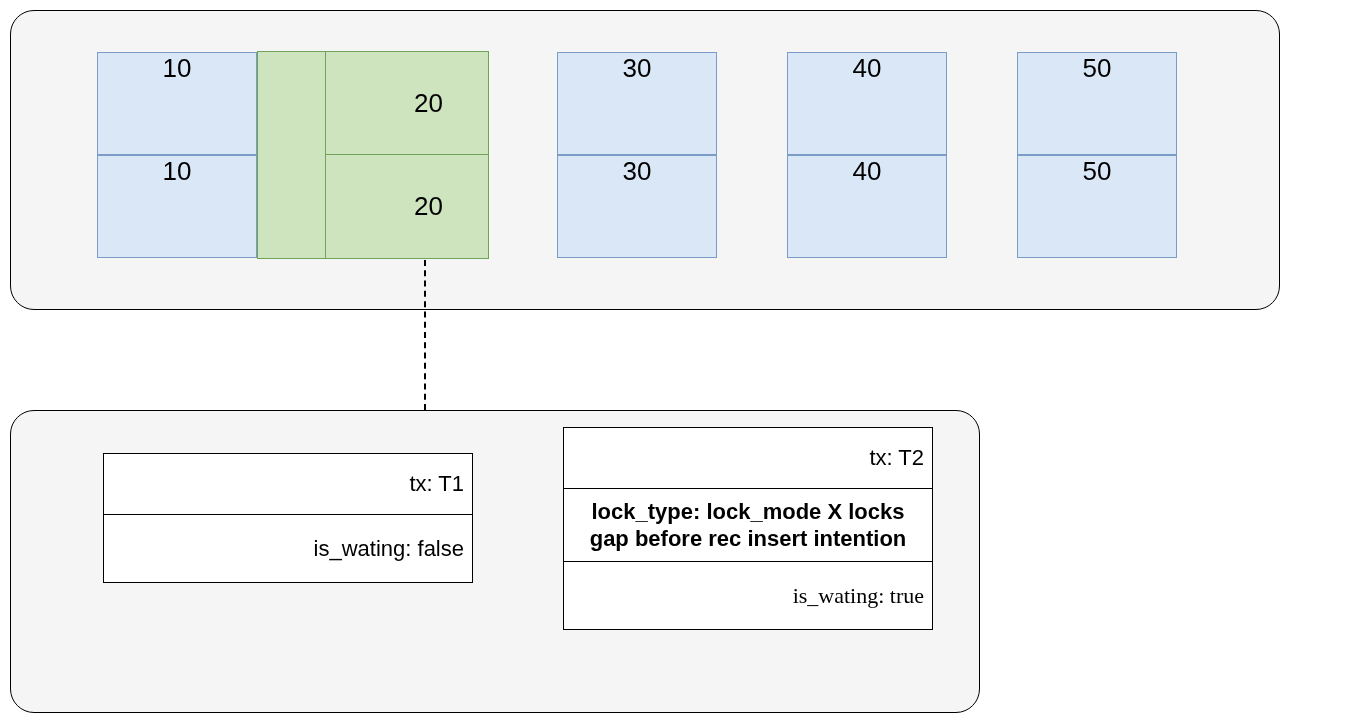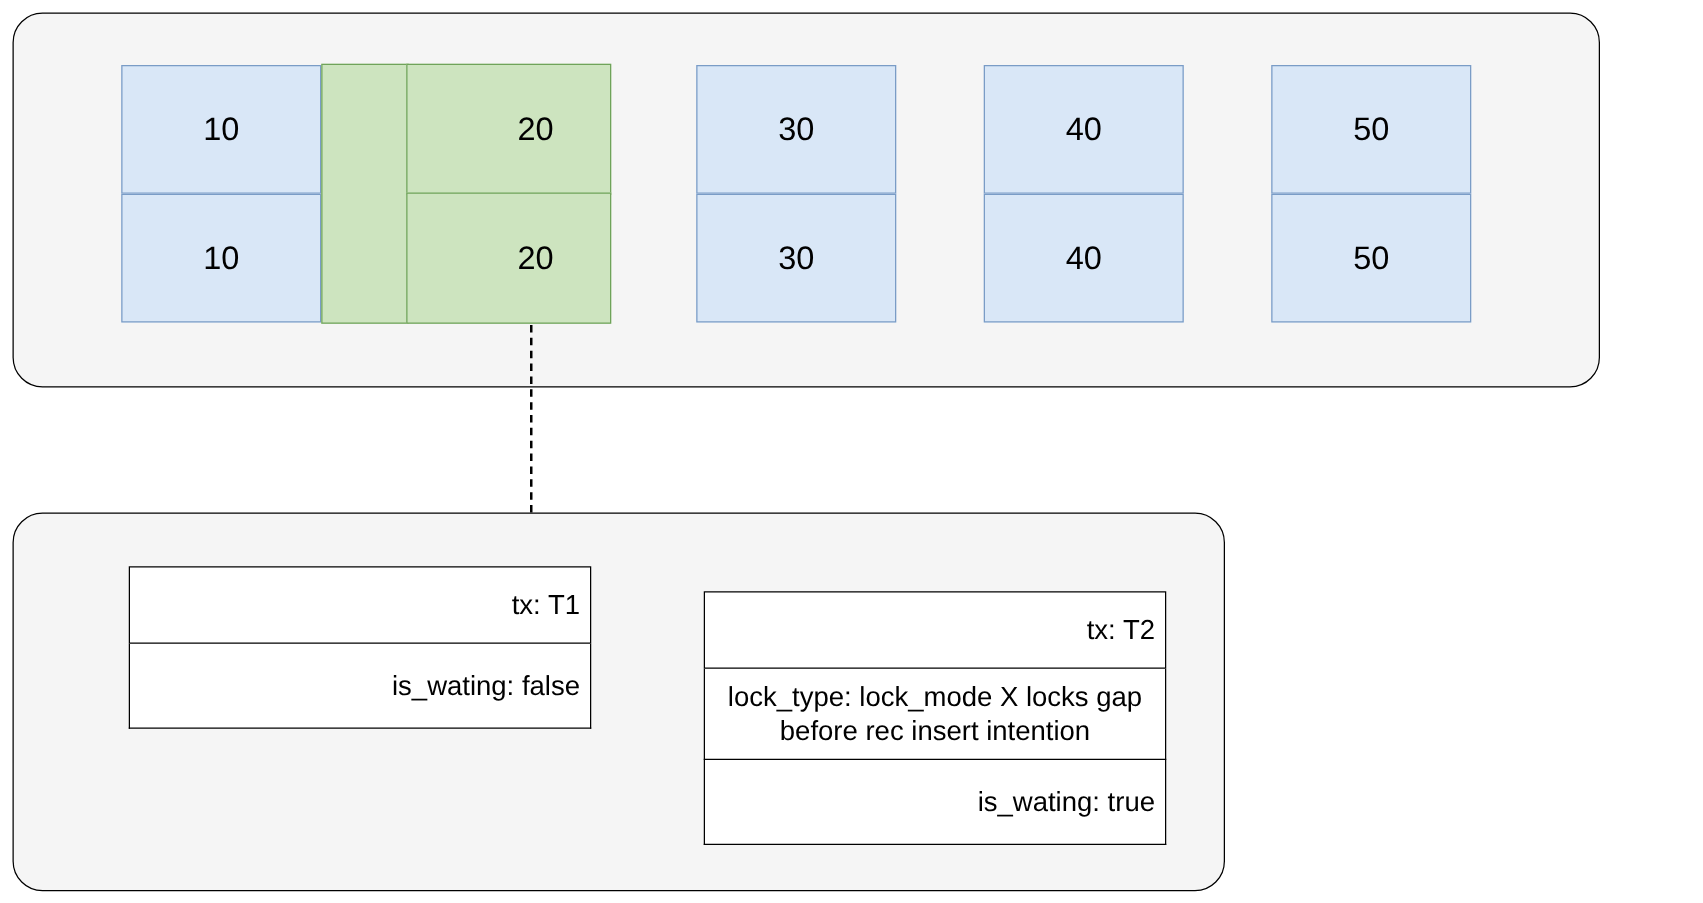--- a/index.html
+++ b/index.html
@@ -20,21 +20,20 @@
     border-radius: 24px;
     background: #f5f5f5;
   }
   .record-box {
     position: absolute;
     border: 1.5px solid #7a9cc6;
     background: #d9e7f7;
     font-size: 26px;
     color: #000;
     display: flex;
-    align-items: center;
     justify-content: center;
   }
   .gap-box {
     position: absolute;
     border: 1.5px solid #6fa35a;
     background: #cde4bf;
     padding-left: 43px;
   }
   .lock-card {
     position: absolute;
@@ -103,23 +102,23 @@
 
 <div class="lock-card" style="left:103px; top:453px; width:370px;">
   <div class="lock-row" style="height:62px;">
     <span>tx: T1</span>
   </div>
   <div class="lock-row" style="height:68px; border-top:none;padding-left:23px;">
     <span>is_wating: false</span>
   </div>
 </div>
 
-<div class="lock-card" style="left:563px; top:473px; width:370px;">
+<div class="lock-card" style="left:563px; top:427px; width:370px;">
   <div class="lock-row" style="height:62px;">
     <span>tx: T2</span>
   </div>
-  <div class="lock-row" style="height:73px; border-top:none;">
+  <div class="lock-row" style="height:73px; border-top:none;font-weight:bold;">
     <span>lock_type: lock_mode X locks gap before rec insert intention</span>
   </div>
-  <div class="lock-row" style="height:68px; border-top:none;">
+  <div class="lock-row" style="height:68px; border-top:none;font-family:Liberation Serif, serif;">
     <span>is_wating: true</span>
   </div>
 </div>
 
 </body></html>

